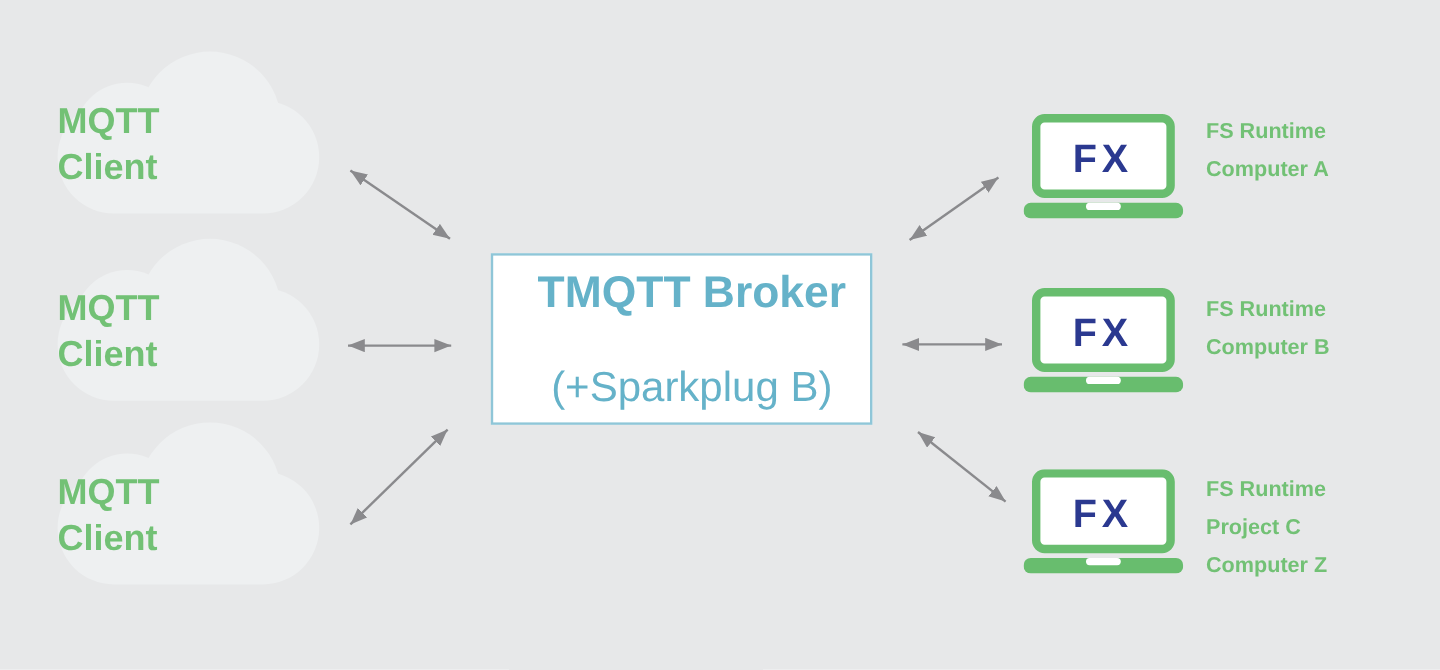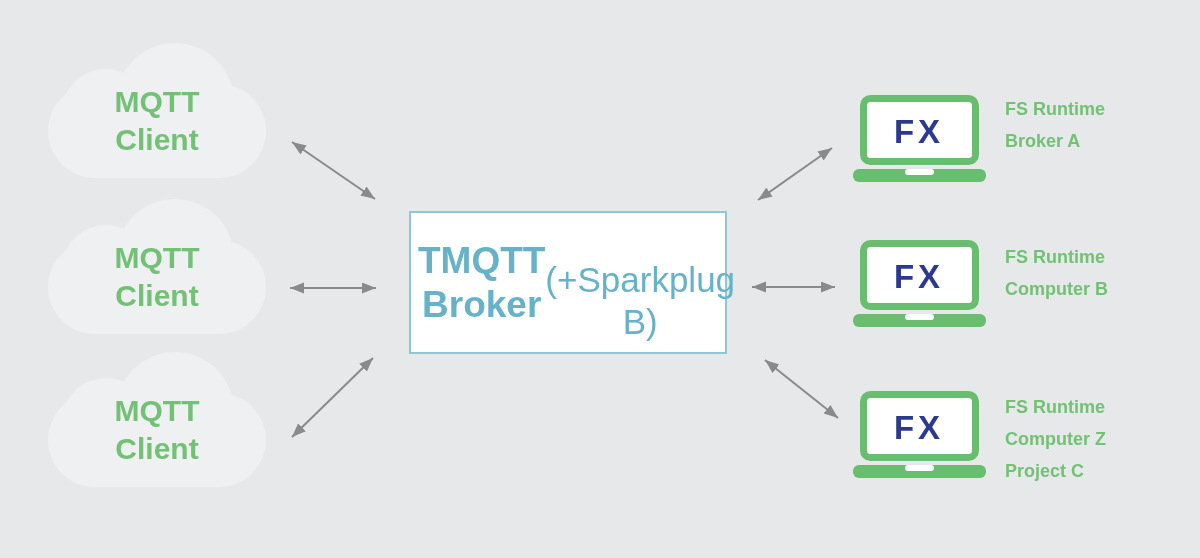--- a/index.html
+++ b/index.html
@@ -8,28 +8,28 @@
     position:relative;width:1200px;height:558px;
     background:var(--background,#e7e8e9);overflow:hidden;
   }
   
   .cloud{position:absolute;width:218px;height:135px;}
   .cloud-puff{position:absolute;border-radius:50%;background:var(--cloud,#eef0f1);}
   .cloud-puff.big{left:68px;top:0;width:118px;height:118px;}
   .cloud-puff.small{left:14px;top:26px;width:88px;height:88px;}
   .cloud-base{position:absolute;left:0;bottom:0;width:100%;height:94px;border-radius:47px;background:var(--cloud,#eef0f1);}
   .cloud-text{
-    position:absolute;left:0;top:40px;width:100%;text-align:center;
+    position:absolute;left:0;top:40px;width:100%;
     color:var(--text-green,#72c175);font-weight:bold;font-size:30px;line-height:38px;
   }
   
   .broker{
     position:absolute;left:409px;top:211px;width:318px;height:143px;
     background:var(--box-bg,#ffffff);border:2px solid var(--box-border,#8fc6d8);
-    box-sizing:border-box;display:flex;flex-direction:row;justify-content:center;
+    box-sizing:border-box;display:flex;flex-direction:column;justify-content:center;
     align-items:center;text-align:center;color:var(--teal-text,#65b2c9);padding-left:17px;
   }
   .broker-title{font-size:37px;font-weight:bold;line-height:44px;}
   .broker-subtitle{font-size:35px;font-weight:normal;line-height:42px;margin-top:36px;}
   
   .laptop{position:absolute;width:133px;height:87px;}
   .laptop-screen{fill:#ffffff;stroke:var(--laptop-green,#68bd6e);stroke-width:7;}
   .laptop-base{fill:var(--laptop-green,#68bd6e);}
   .laptop-notch{fill:#ffffff;}
   .fx-logo{
@@ -102,32 +102,32 @@
 
   <svg class="laptop" style="left:853px;top:391px" viewBox="0 0 133 87">
     <rect class="laptop-screen" x="10.5" y="3.5" width="112" height="63" rx="7"></rect>
     <rect class="laptop-base" x="0" y="74" width="133" height="13" rx="6"></rect>
     <rect class="laptop-notch" x="52" y="74" width="29" height="6" rx="3"></rect>
     <text class="fx-logo" x="66" y="48" text-anchor="middle">FX</text>
   </svg>
 
   <div class="runtime-label" style="top:93px">
     <div>FS Runtime</div>
-    <div>Broker A</div>
+    <div>Computer A</div>
   </div>
 
   <div class="runtime-label" style="top:241px">
     <div>FS Runtime</div>
     <div>Computer B</div>
   </div>
 
   <div class="runtime-label" style="top:391px">
     <div>FS Runtime</div>
+    <div>Project C</div>
     <div>Computer Z</div>
-    <div>Project C</div>
   </div>
 
   <svg class="arrows" width="1200" height="558" viewBox="0 0 1200 558">
     <defs>
       <marker id="ah" markerWidth="8" markerHeight="6" refX="7" refY="2.75" orient="auto-start-reverse" markerUnits="strokeWidth">
         <path class="arrowhead" d="M0,0 L7,2.75 L0,5.5 Z"></path>
       </marker>
     </defs>
     <line class="arrow-line" x1="292" y1="142" x2="375" y2="199" marker-start="url(#ah)" marker-end="url(#ah)"></line>
     <line class="arrow-line" x1="290" y1="288" x2="376" y2="288" marker-start="url(#ah)" marker-end="url(#ah)"></line>

